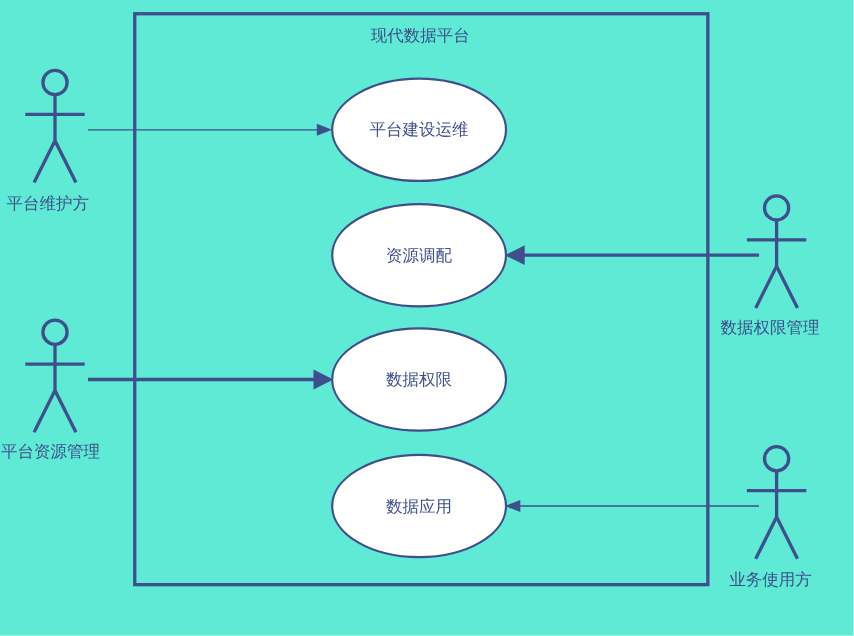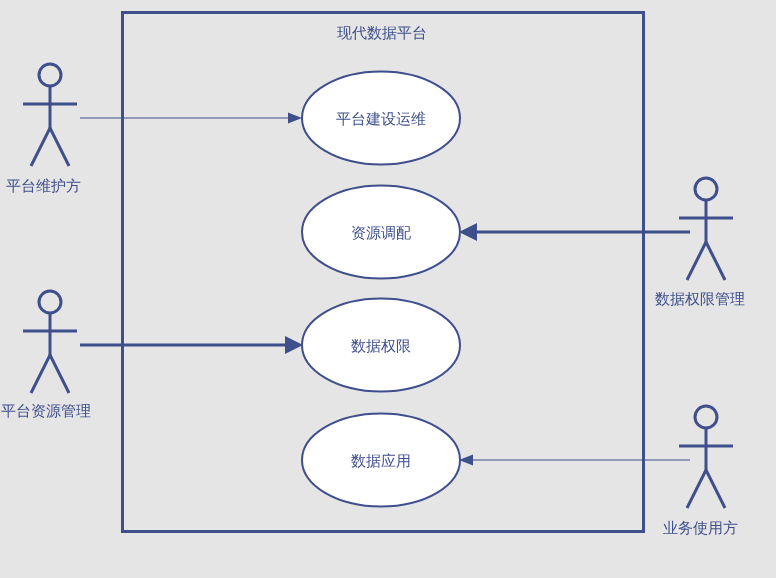--- a/index.html
+++ b/index.html
@@ -11,21 +11,21 @@
   body {
     width: 776px;
     height: 578px;
     font-family: "DejaVu Sans", "Liberation Sans", sans-serif;
     overflow: hidden;
   }
   #diagram-root {
     position: relative;
     width: 776px;
     height: 578px;
-    background: #e5e5e5;
+    background: #5eead4;
     text-align: center;
   }
   #diagram-svg {
     position: absolute;
     top: 0;
     left: 0;
     width: 776px;
     height: 578px;
     display: block;
   }

